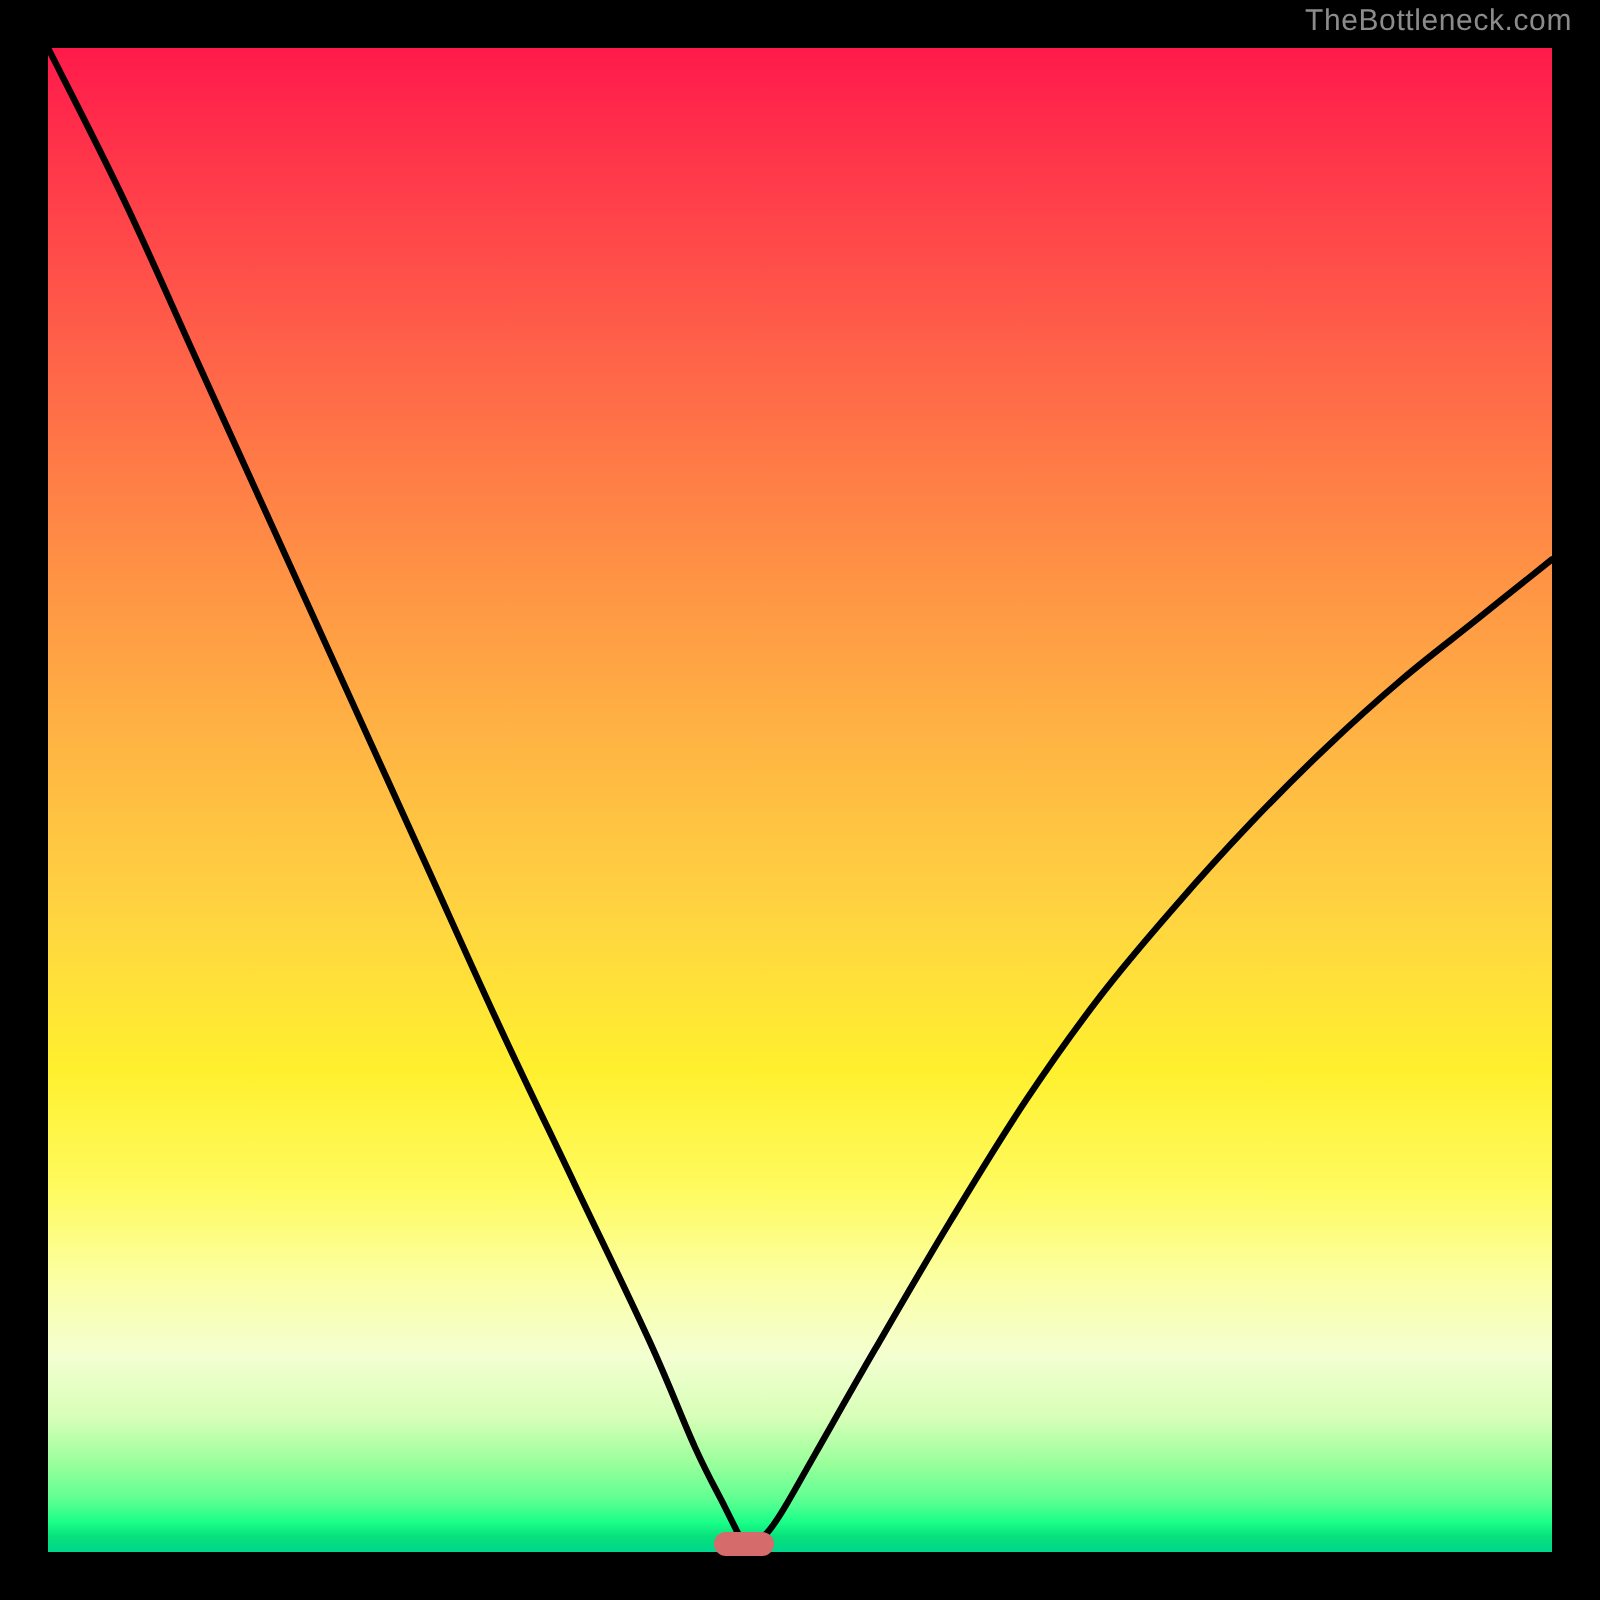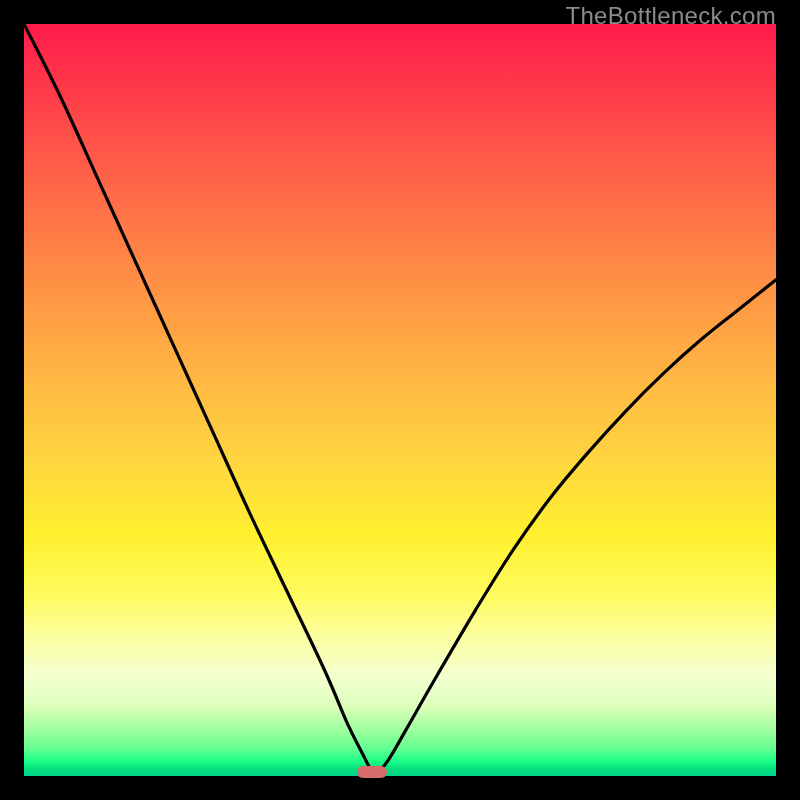--- a/index.html
+++ b/index.html
@@ -38,23 +38,23 @@
       #9cff9c 94%,
       #5fff92 96.5%,
       #1bff88 98%,
       #07e07c 99%,
       #00d68d 100%
     );
   }
   .watermark {
     position: absolute;
     top: 2px;
-    right: 24px;
+    right: 14px;
     color: #8b8b8b;
-    font-size: 24px;
+    font-size: 15px;
     font-weight: 500;
     letter-spacing: 0.3px;
     z-index: 5;
   }
   svg.curve {
     position: absolute;
     left: 0;
     top: 0;
     width: 752px;
     height: 752px;

